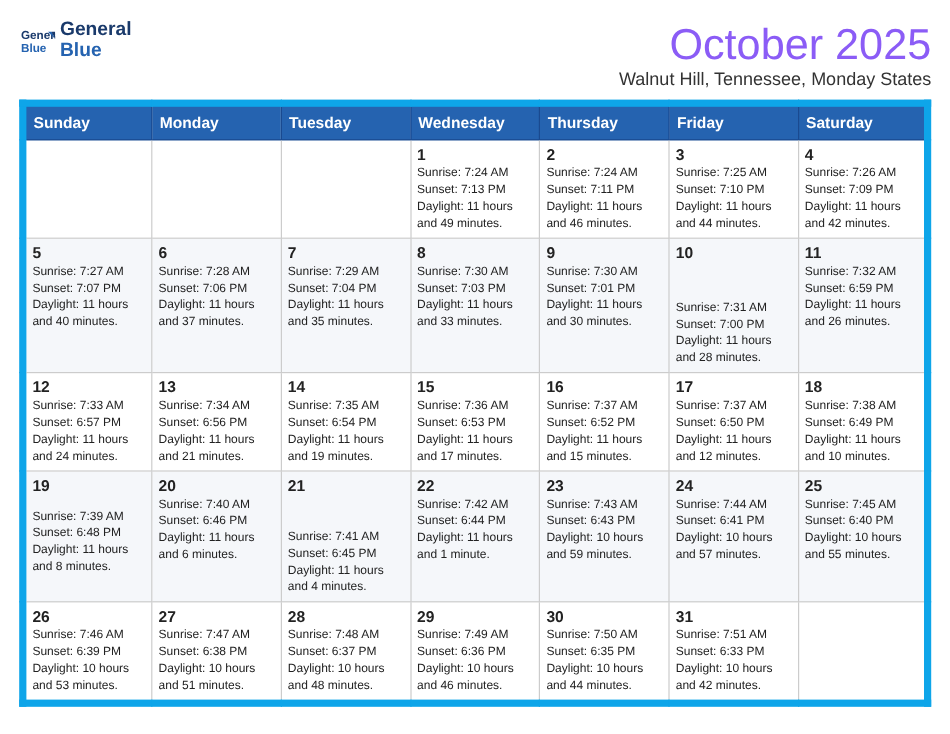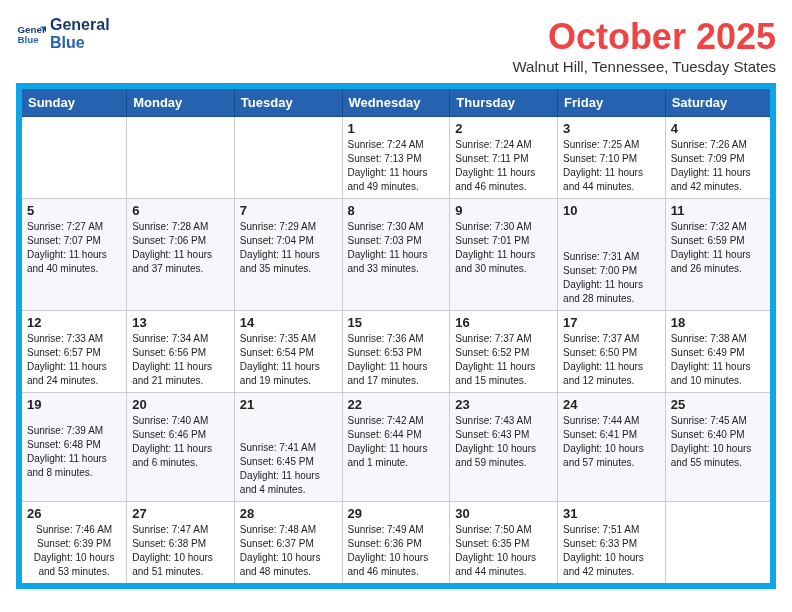--- a/index.html
+++ b/index.html
@@ -23,22 +23,22 @@
     }
     .logo-icon {
       width: 30px;
       height: 30px;
     }
     .title-block {
       text-align: right;
     }
     .month-title {
       font-size: 36px;
-      font-weight: bold;
-      color: #ef4444;
+      font-weight: normal;
+      color: #8b5cf6;
       text-align: right;
     }
     .location {
       font-size: 15px;
       color: #333;
     }
     .calendar {
       width: 100%;
       border-collapse: collapse;
       border: 6px solid #0ea5e9;
@@ -90,21 +90,21 @@
       <polygon points="32,10 40,18 36,10" fill="#2563b0"></polygon>
       <polygon points="36,10 40,18 40,10" fill="#1a3a6b"></polygon>
     </svg>
     <div>
       <div style="font-size:16px;font-weight:bold;color:#1a3a6b;line-height:1.1;">General</div>
       <div style="font-size:16px;font-weight:bold;color:#2563b0;line-height:1.1;">Blue</div>
     </div>
   </div>
   <div class="title-block">
     <div class="month-title">October 2025</div>
-    <div class="location">Walnut Hill, Tennessee, Tuesday States</div>
+    <div class="location">Walnut Hill, Tennessee, Monday States</div>
   </div>
 </div>
 
 <table class="calendar">
   <thead>
     <tr>
     <th>Sunday</th>
         <th>Monday</th>
         <th>Tuesday</th>
         <th>Wednesday</th>
@@ -296,21 +296,21 @@
           <span class="day-num">25</span>
           <div class="day-info" style="white-space: pre-line;">Sunrise: 7:45 AM
 Sunset: 6:40 PM
 Daylight: 10 hours
 and 55 minutes.</div>
         </td>
       </tr>
       <tr>
         <td>
           <span class="day-num">26</span>
-          <div class="day-info" style="white-space: pre-line; text-align: center;">Sunrise: 7:46 AM
+          <div class="day-info" style="white-space: pre-line;">Sunrise: 7:46 AM
 Sunset: 6:39 PM
 Daylight: 10 hours
 and 53 minutes.</div>
         </td>
         <td>
           <span class="day-num">27</span>
           <div class="day-info" style="white-space: pre-line;">Sunrise: 7:47 AM
 Sunset: 6:38 PM
 Daylight: 10 hours
 and 51 minutes.</div>

